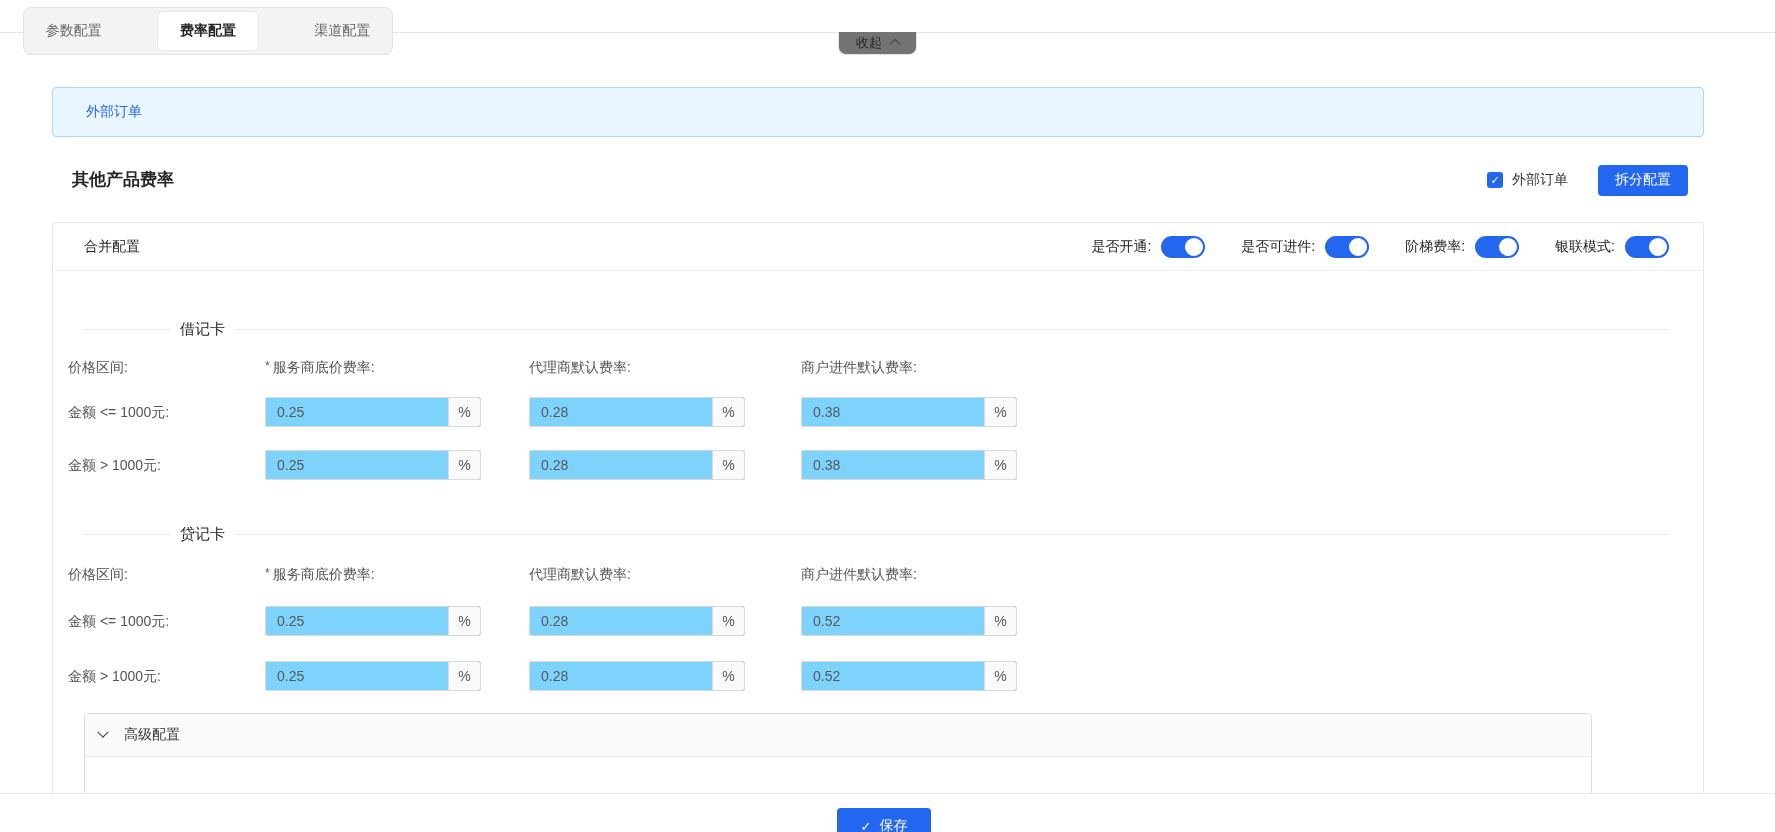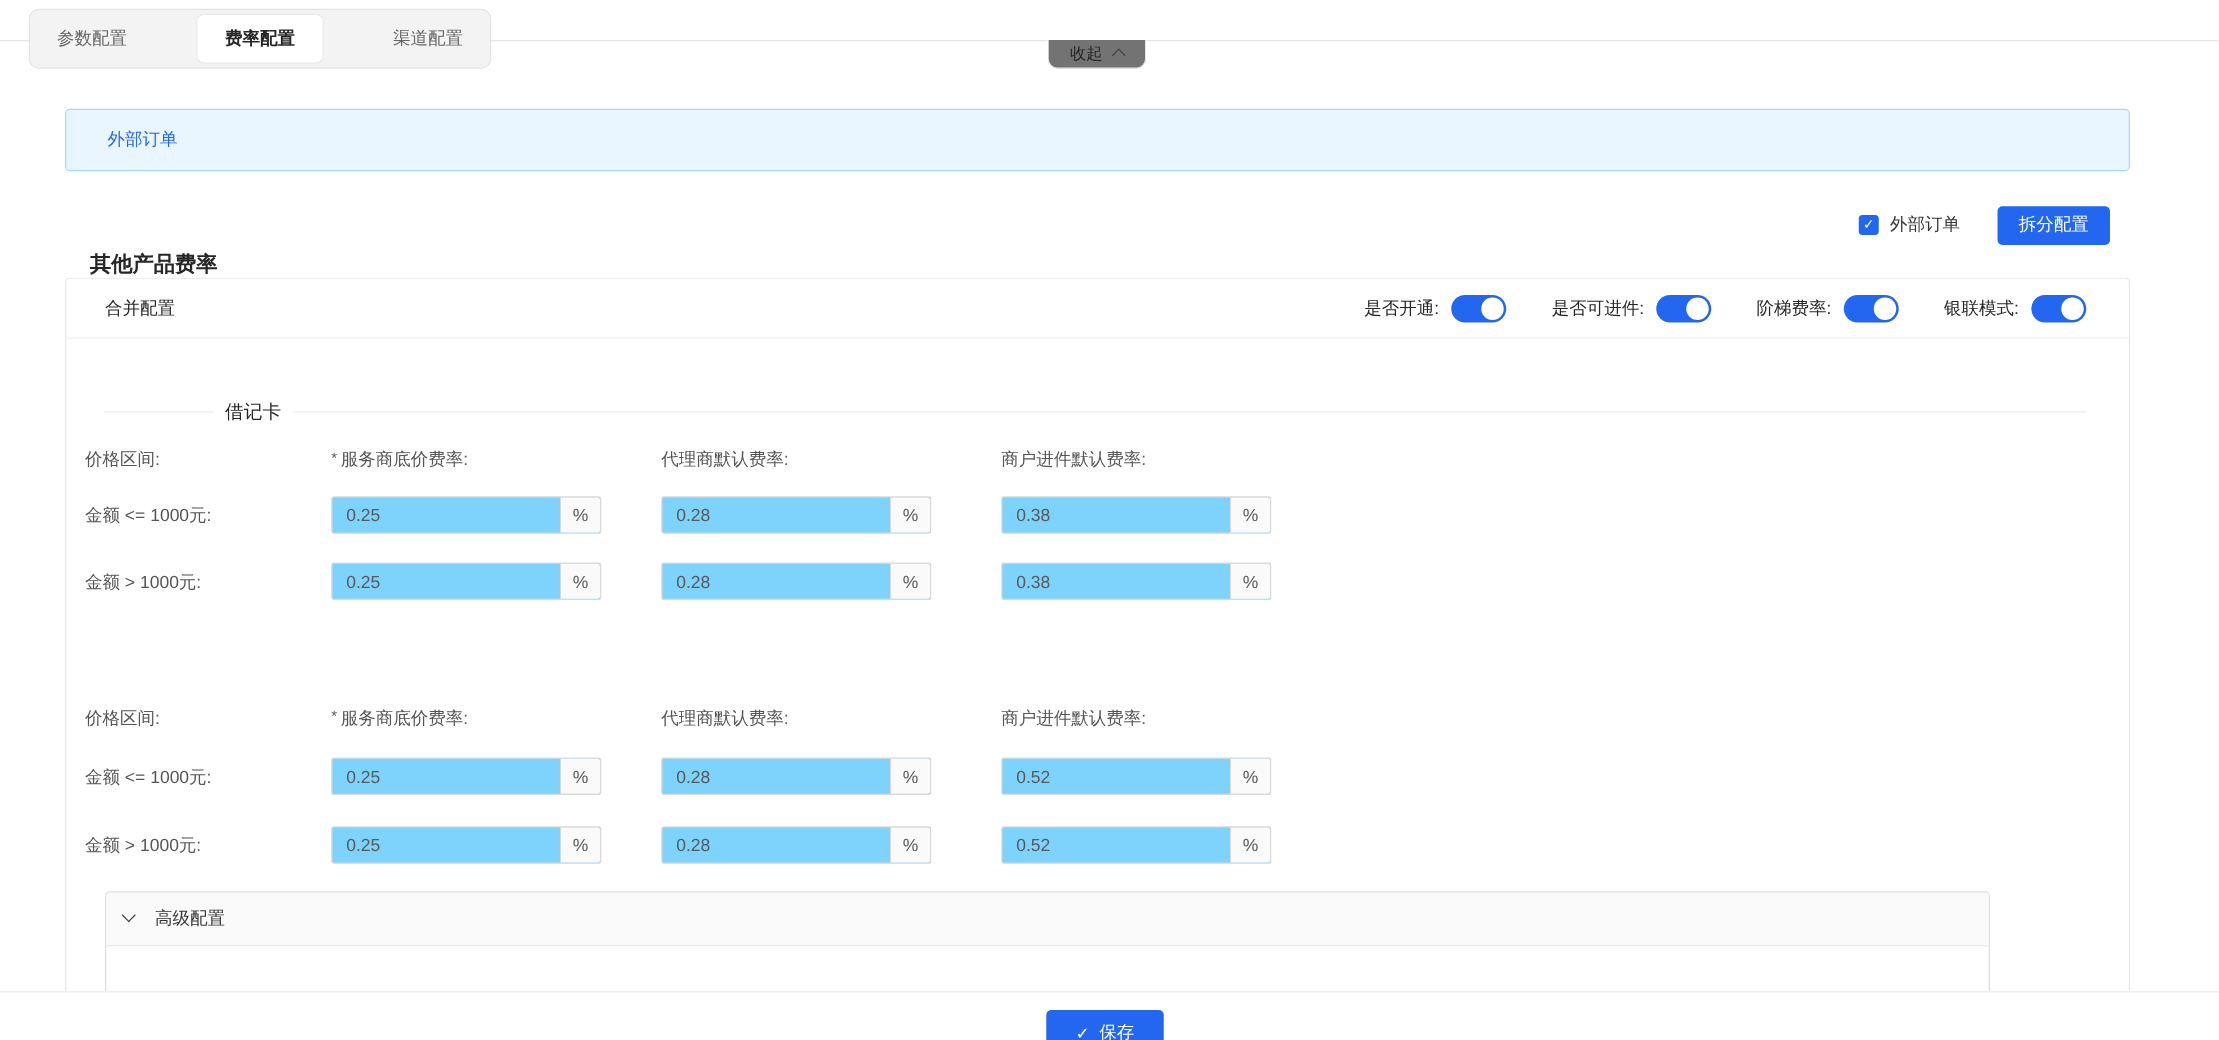--- a/index.html
+++ b/index.html
@@ -44,21 +44,21 @@
 
   
   .banner{
     position:absolute;left:52px;top:87px;width:1652px;height:50px;
     background:var(--banner-bg);border:1px solid var(--banner-border);
     border-radius:4px;display:flex;align-items:center;padding-left:33px;
   }
   .banner a{color:var(--primary);text-decoration:none;font-size:14px;cursor:pointer;}
 
   
-  .page-title{position:absolute;left:72px;top:168px;font-size:17px;font-weight:700;color:#262626;margin-top:32px;}
+  .page-title{position:absolute;left:72px;top:168px;font-size:17px;font-weight:700;color:#262626;}
   .head-controls{position:absolute;top:164px;right:87px;height:32px;display:flex;align-items:center;gap:9px;}
   .checkbox{width:16px;height:16px;background:var(--primary);border-radius:3px;
     display:flex;align-items:center;justify-content:center;cursor:pointer;flex:0 0 auto;}
   .checkbox .glyph{color:#fff;font-size:11px;font-weight:700;line-height:1;}
   .cb-label{color:#333;}
   .btn{border:none;background:var(--primary);color:#fff;font-size:14px;border-radius:4px;
     cursor:pointer;font-family:inherit;}
   .btn.split{width:90px;height:31px;margin-left:21px;}
 
   
@@ -225,20 +225,25 @@
     <span class="igroup c2">
       <input value="0.28" style="">
       <span class="addon">%</span>
     </span>
     <span class="igroup c3">
       <input value="0.38" style="">
       <span class="addon">%</span>
     </span>
   </div>
 
+  <div class="divider" style="top:301px">
+    <span class="dline lead"></span>
+    <span class="dtext">贷记卡</span>
+    <span class="dline tail"></span>
+  </div>
 
   <div class="labels-row" style="top:341px">
     <span class="cell c0">价格区间:</span>
     <span class="cell c1"><span class="req">*</span><span>服务商底价费率:</span></span>
     <span class="cell c2">代理商默认费率:</span>
     <span class="cell c3">商户进件默认费率:</span>
   </div>
 
   <div class="input-row" style="top:383px">
     <span class="rlabel">金额 &lt;= 1000元:</span>

